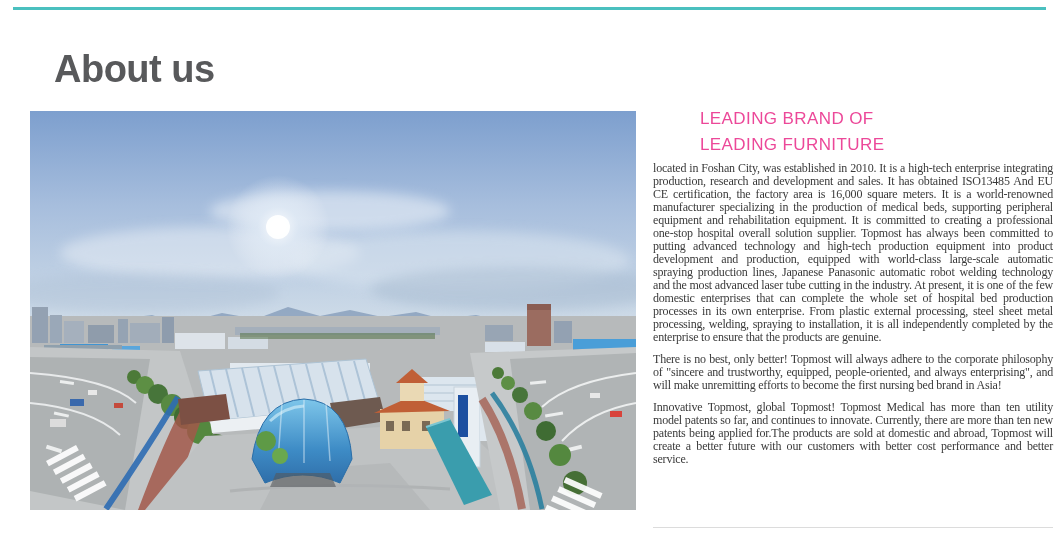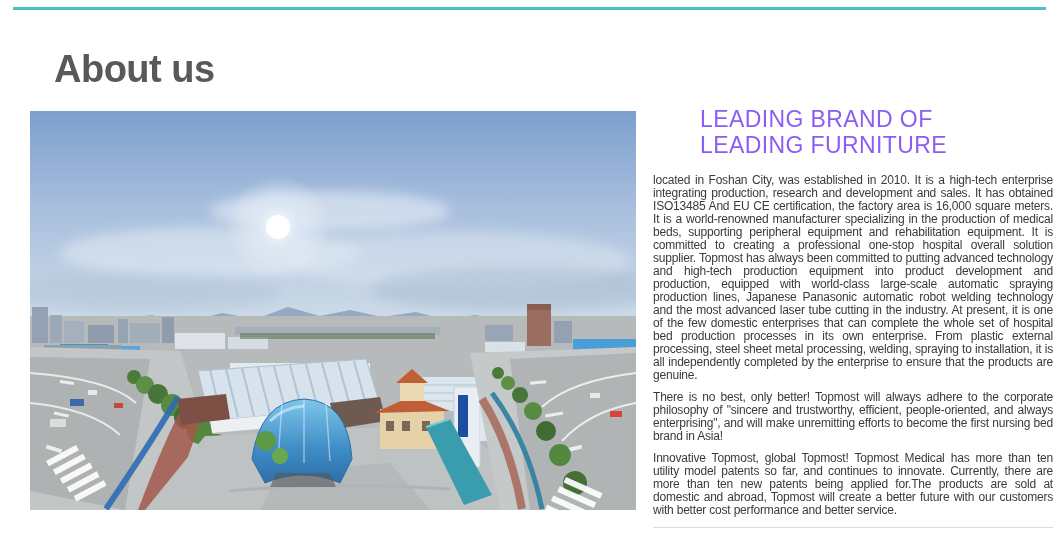--- a/index.html
+++ b/index.html
@@ -12,23 +12,23 @@
     position:absolute;left:42px;top:36px;margin:12px;
     font-size:38px;font-weight:700;color:#58595b;letter-spacing:-0.5px;
   }
   .photo{
     position:absolute;left:30px;top:111px;width:606px;height:399px;overflow:hidden;background:#9db4cf;
   }
   .photo svg{display:block;width:100%;height:100%;}
   .right-col{position:absolute;left:653px;top:106px;width:400px;}
   .section-heading{margin:0 0 0 47px;}
   .section-heading div{
-    font-size:23px;line-height:26px;color:#8b5cf6;letter-spacing:0.4px;font-weight:400;
-  }
-  .body-text{margin-top:16px;}
+    font-size:17px;line-height:26px;color:#ec4899;letter-spacing:0.4px;font-weight:400;
+  }
+  .body-text{margin-top:4px;font-family:Liberation Serif, serif;}
   .body-text p{
     margin:0 0 9px 0;font-size:12px;line-height:13px;color:#3a3a3a;
     text-align:justify;letter-spacing:-0.2px;
   }
   .body-text p:last-child{margin-bottom:0;}
   .bottom-rule{position:absolute;left:653px;top:527px;width:400px;height:1px;background:#dcdcdc;}
 </style>
 </head>
 <body>
 
@@ -203,20 +203,20 @@
     </svg>
   </div>
 
   <div class="right-col">
     <h2 class="section-heading">
       <div>LEADING BRAND OF</div>
       <div>LEADING FURNITURE</div>
     </h2>
     <div class="body-text">
       <p>located in Foshan City, was established in 2010. It is a high-tech enterprise integrating production, research and development and sales. It has obtained ISO13485 And EU CE certification, the factory area is 16,000 square meters. It is a world-renowned manufacturer specializing in the production of medical beds, supporting peripheral equipment and rehabilitation equipment. It is committed to creating a professional one-stop hospital overall solution supplier. Topmost has always been committed to putting advanced technology and high-tech production equipment into product development and production, equipped with world-class large-scale automatic spraying production lines, Japanese Panasonic automatic robot welding technology and the most advanced laser tube cutting in the industry. At present, it is one of the few domestic enterprises that can complete the whole set of hospital bed production processes in its own enterprise. From plastic external processing, steel sheet metal processing, welding, spraying to installation, it is all independently completed by the enterprise to ensure that the products are genuine.</p>
-      <p>There is no best, only better! Topmost will always adhere to the corporate philosophy of "sincere and trustworthy, efficient, people-oriented, and always enterprising", and will make unremitting efforts to become the first nursing bed brand in Asia!</p>
+      <p>There is no best, only better! Topmost will always adhere to the corporate philosophy of "sincere and trustworthy, equipped, people-oriented, and always enterprising", and will make unremitting efforts to become the first nursing bed brand in Asia!</p>
       <p>Innovative Topmost, global Topmost! Topmost Medical has more than ten utility model patents so far, and continues to innovate. Currently, there are more than ten new patents being applied for.The products are sold at domestic and abroad, Topmost will create a better future with our customers with better cost performance and better service.</p>
     </div>
   </div>
 
   <div class="bottom-rule"></div>
 
 </div>
 
 </body></html>

